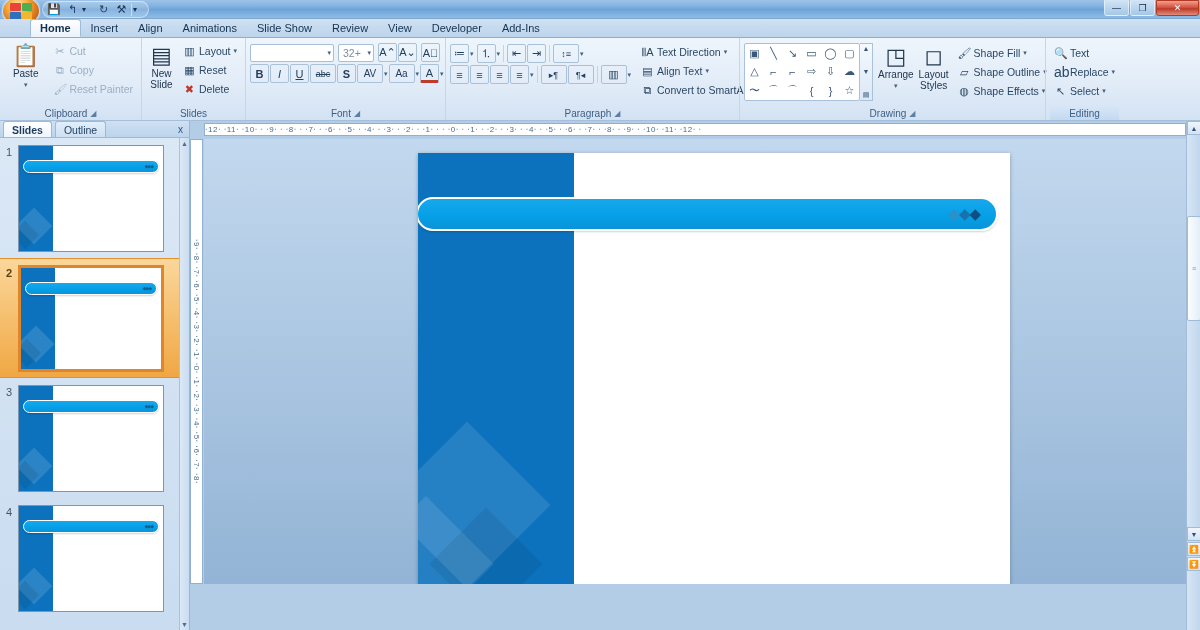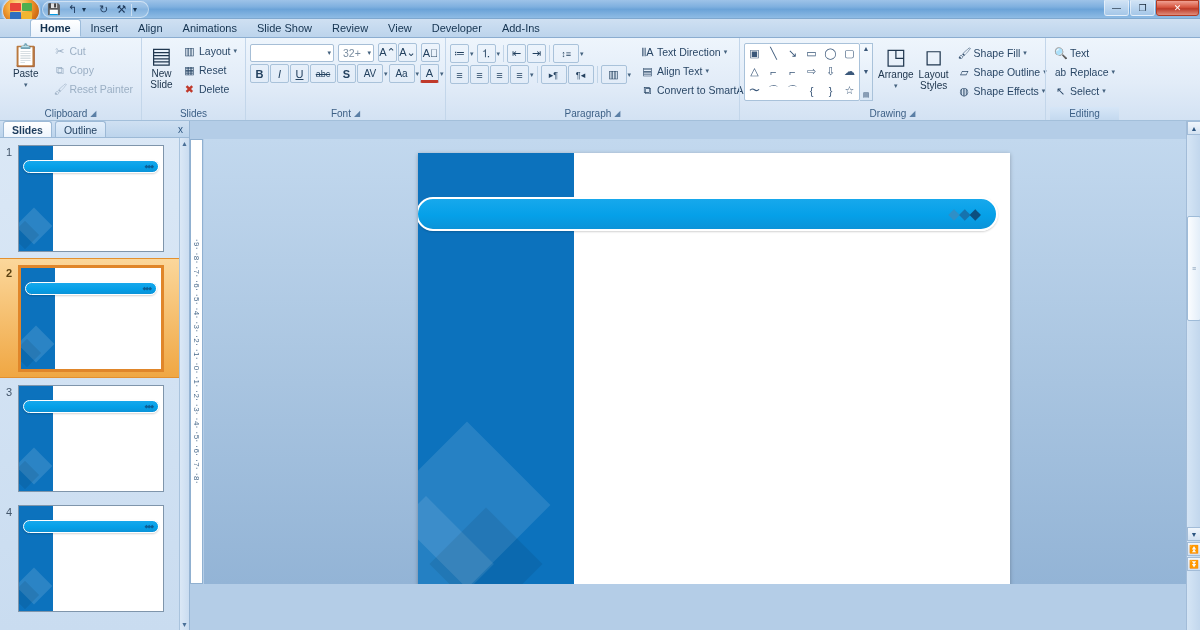--- a/index.html
+++ b/index.html
@@ -487,21 +487,21 @@
   </div>
 
   <div class="group" style="width:78px">
     <div class="group-body" style="padding-top:4px">
       <div class="smallcol">
         <div class="smallbtn">
           <span class="ic">🔍</span>
           <span>Text</span>
         </div>
         <div class="smallbtn">
-          <span class="ic" style="font-size:10px">ab</span>
+          <span class="ic" style="font-size:14px">ab</span>
           <span>Replace</span>
           <span class="caret">▾</span>
         </div>
         <div class="smallbtn">
           <span class="ic">↖</span>
           <span>Select</span>
           <span class="caret">▾</span>
         </div>
       </div>
     </div>
@@ -588,20 +588,23 @@
       </div>
     </div>
 
     <div class="pane-scroll">
       <span>▲</span>
       <span>▼</span>
     </div>
   </div>
 
   <div class="editarea">
+    <div class="hruler">
+      <span>⋅12⋅ ⋅11⋅ ⋅10⋅ ⋅ ⋅9⋅ ⋅ ⋅8⋅ ⋅ ⋅7⋅ ⋅ ⋅6⋅ ⋅ ⋅5⋅ ⋅ ⋅4⋅ ⋅ ⋅3⋅ ⋅ ⋅2⋅ ⋅ ⋅1⋅ ⋅ ⋅ ⋅0⋅ ⋅ ⋅1⋅ ⋅ ⋅2⋅ ⋅ ⋅3⋅ ⋅ ⋅4⋅ ⋅ ⋅5⋅ ⋅ ⋅6⋅ ⋅ ⋅7⋅ ⋅ ⋅8⋅ ⋅ ⋅9⋅ ⋅ ⋅10⋅ ⋅11⋅ ⋅12⋅ ⋅</span>
+    </div>
     <div class="vruler">
       <span>⋅9⋅ ⋅8⋅ ⋅7⋅ ⋅6⋅ ⋅5⋅ ⋅4⋅ ⋅3⋅ ⋅2⋅ ⋅1⋅ ⋅0⋅ ⋅1⋅ ⋅2⋅ ⋅3⋅ ⋅4⋅ ⋅5⋅ ⋅6⋅ ⋅7⋅ ⋅8⋅</span>
     </div>
 
     <div class="canvas">
       <div class="slide">
         <div class="slideart">
           <div class="leftbar" style="width:156px"></div>
           <div class="bigdiamonds" style="left:-40px;bottom:-70px;width:260px;height:260px">
             <span class="diam" style="position:absolute;left:30px;top:40px;width:118px;height:118px;background:rgba(255,255,255,.11)"></span>

